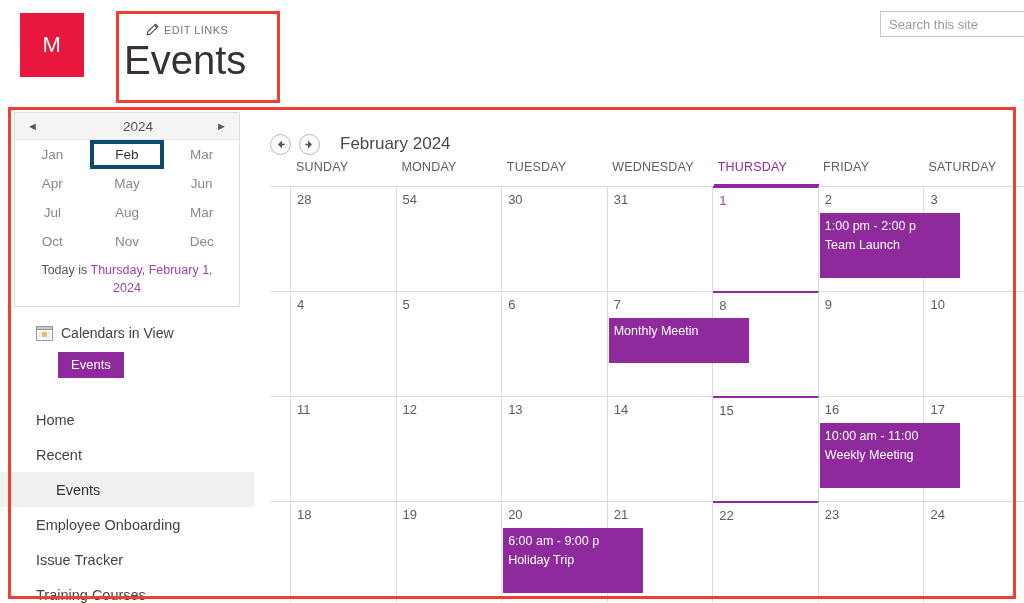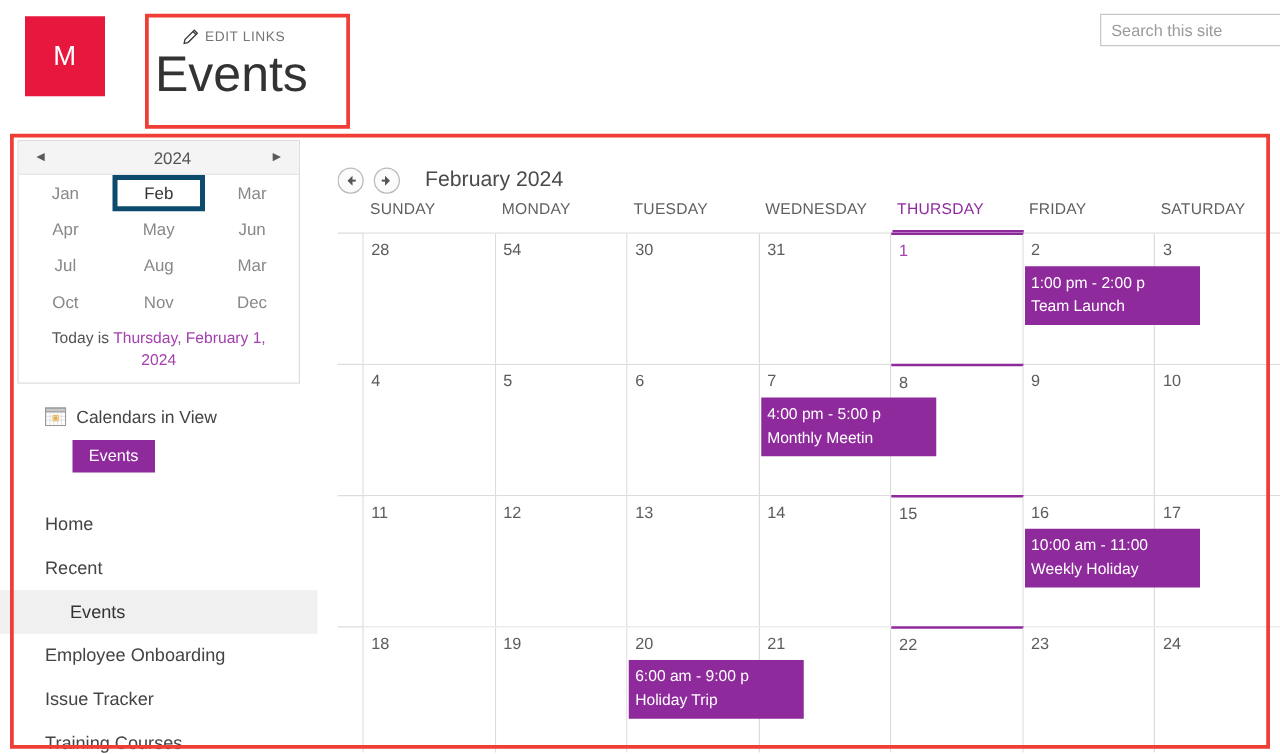--- a/index.html
+++ b/index.html
@@ -129,21 +129,21 @@
   .daycell.today-col { border-top: 2px solid #8e2a9c; margin-top: -1px; }
   .daynum {
     position: absolute; left: 6px; top: 5px;
     font-size: 13px; color: #5c5c5c;
   }
   .daycell.today .daynum { color: #a33fae; }
 
   .event {
     position: absolute; left: 1px; top: 26px; width: 140px;
     background: #8e2a9c; color: #ffffff;
-    padding: 4px 5px 4px; line-height: 1.55; font-size: 12.5px;
+    padding: 4px 5px 22px; line-height: 1.55; font-size: 12.5px;
     overflow: hidden; cursor: pointer; z-index: 5;
   }
   .event .etime { display: block; white-space: nowrap; }
   .event .etitle { display: block; white-space: nowrap; }
 </style>
 </head>
 <body>
 
 <div id="root">
 
@@ -278,21 +278,20 @@
           </div>
           <div class="daycell">
             <div class="daynum">5</div>
           </div>
           <div class="daycell">
             <div class="daynum">6</div>
           </div>
           <div class="daycell">
             <div class="daynum">7</div>
             <div class="event">
-              <span class="etime">4:00 pm - 5:00 p</span>
               <span class="etitle">Monthly Meetin</span>
             </div>
           </div>
           <div class="daycell today-col">
             <div class="daynum">8</div>
           </div>
           <div class="daycell">
             <div class="daynum">9</div>
           </div>
           <div class="daycell">
@@ -313,21 +312,21 @@
           <div class="daycell">
             <div class="daynum">14</div>
           </div>
           <div class="daycell today-col">
             <div class="daynum">15</div>
           </div>
           <div class="daycell">
             <div class="daynum">16</div>
             <div class="event">
               <span class="etime">10:00 am - 11:00</span>
-              <span class="etitle">Weekly Holiday</span>
+              <span class="etitle">Weekly Meeting</span>
             </div>
           </div>
           <div class="daycell">
             <div class="daynum">17</div>
           </div>
         </div>
         <div class="week">
           <div class="gutter"></div>
           <div class="daycell">
             <div class="daynum">18</div>

